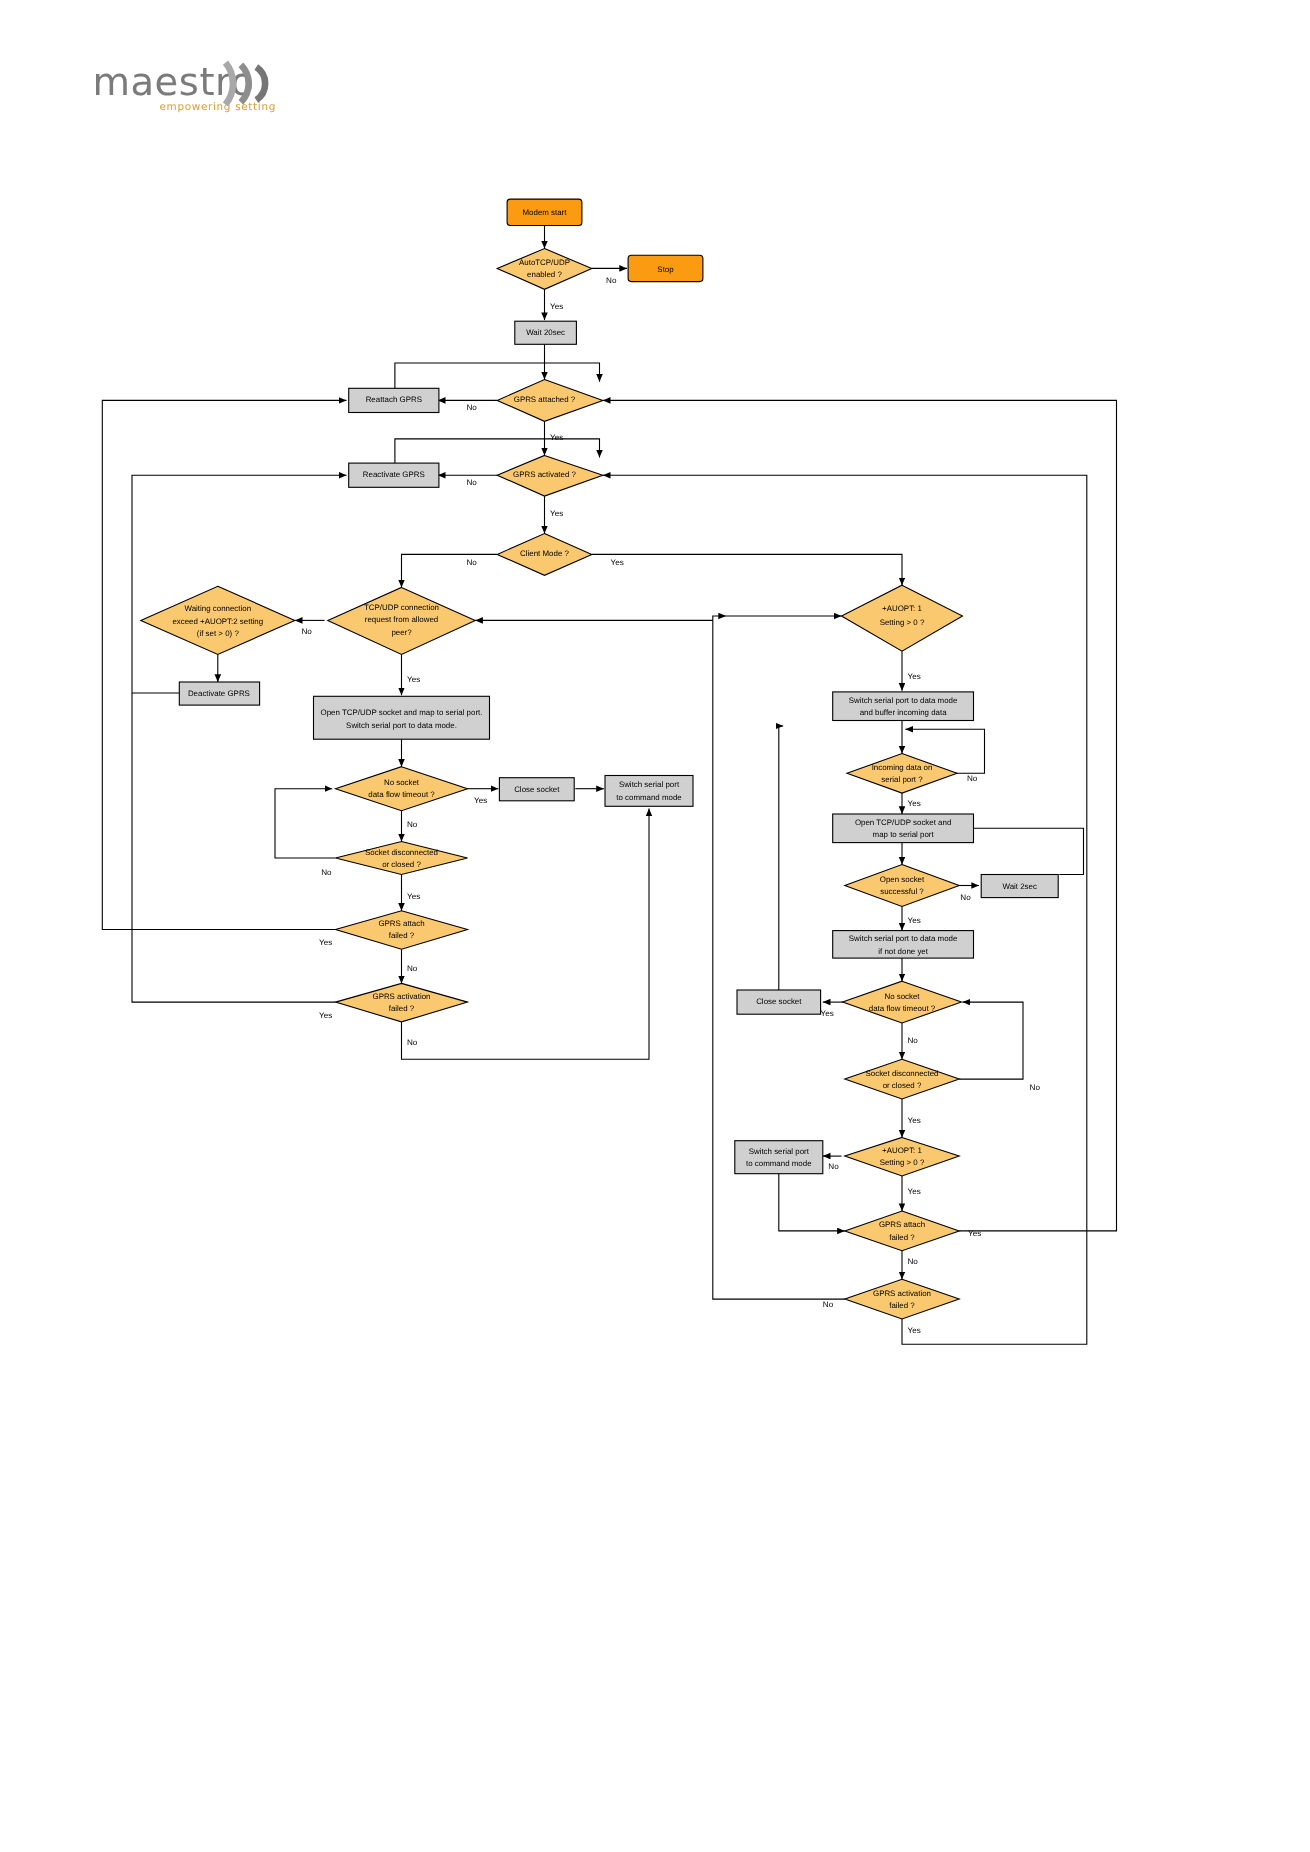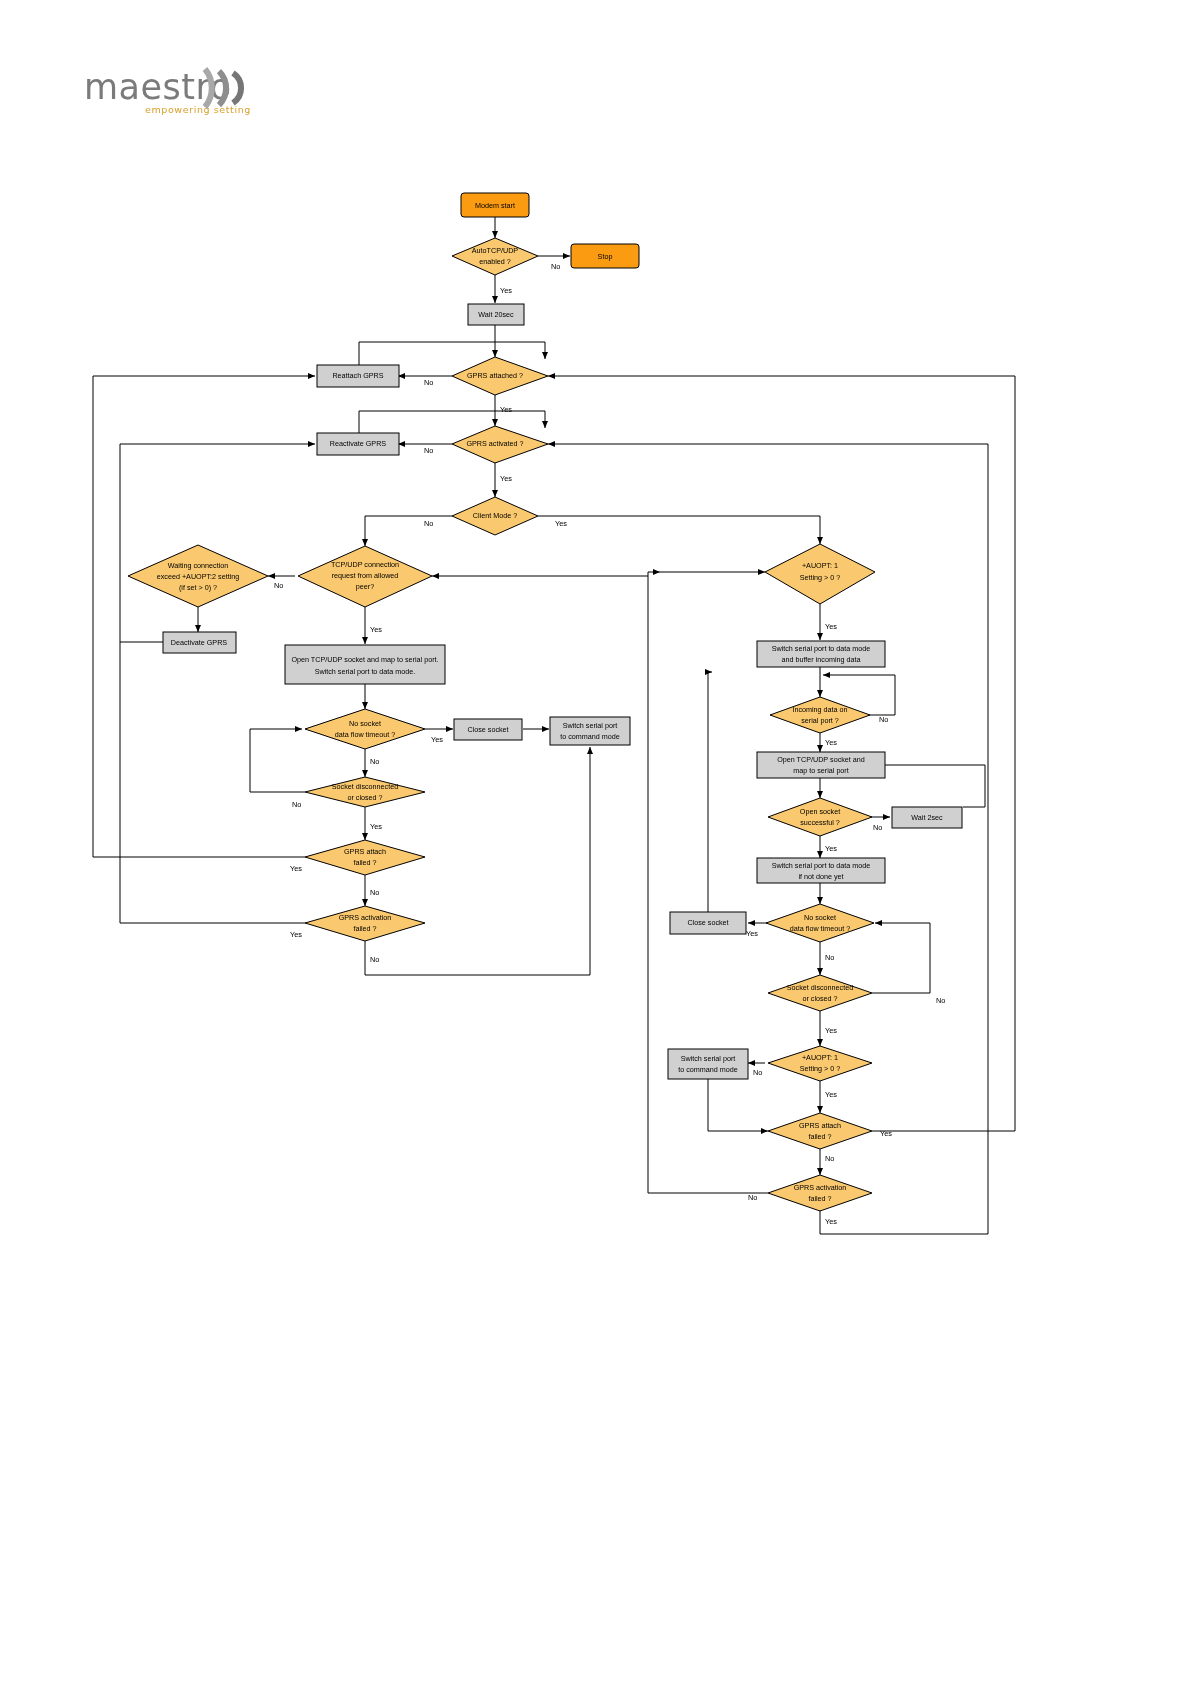--- a/index.html
+++ b/index.html
@@ -9,21 +9,21 @@
   }
   body {
     width: 1191px;
     height: 1684px;
     position: relative;
     font-family: "Liberation Sans", sans-serif;
     overflow: hidden;
   }
   #page {
     position: absolute;
-    left: 0; top: 12px;
+    left: 0; top: 0;
     width: 1191px;
     height: 1222px;
     background: #ffffff;
   }
   
   #logo {
     position: absolute;
     left: 84px;
     top: 47px;
     width: 168px;

